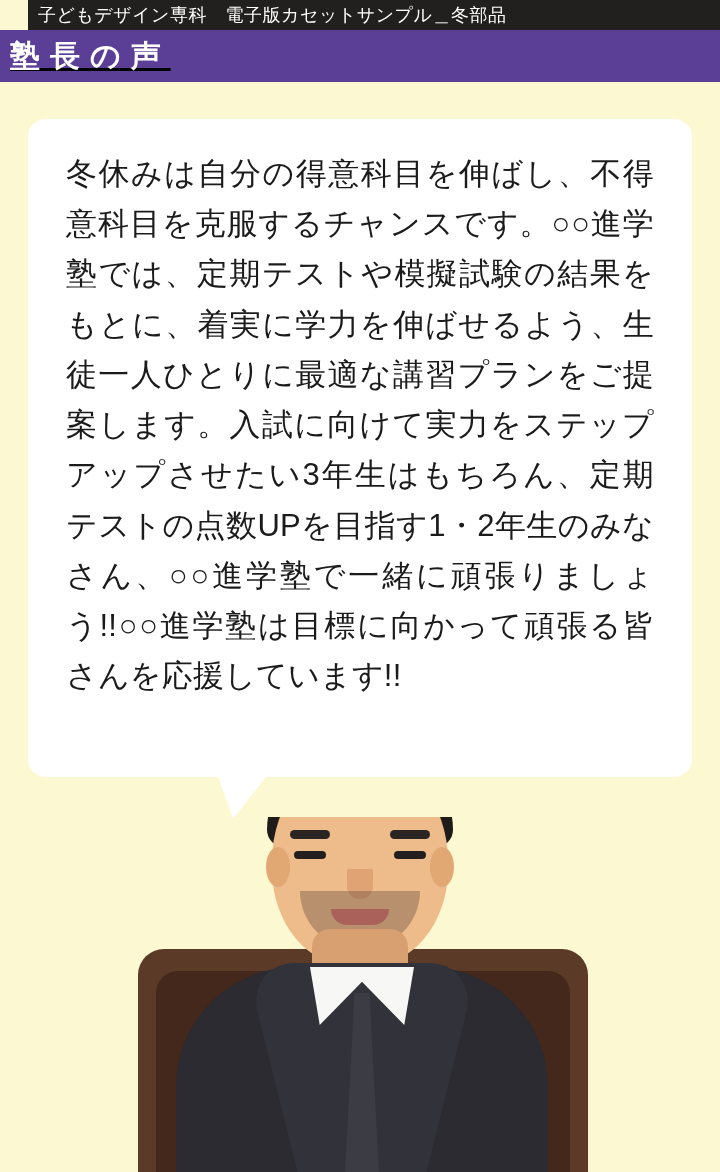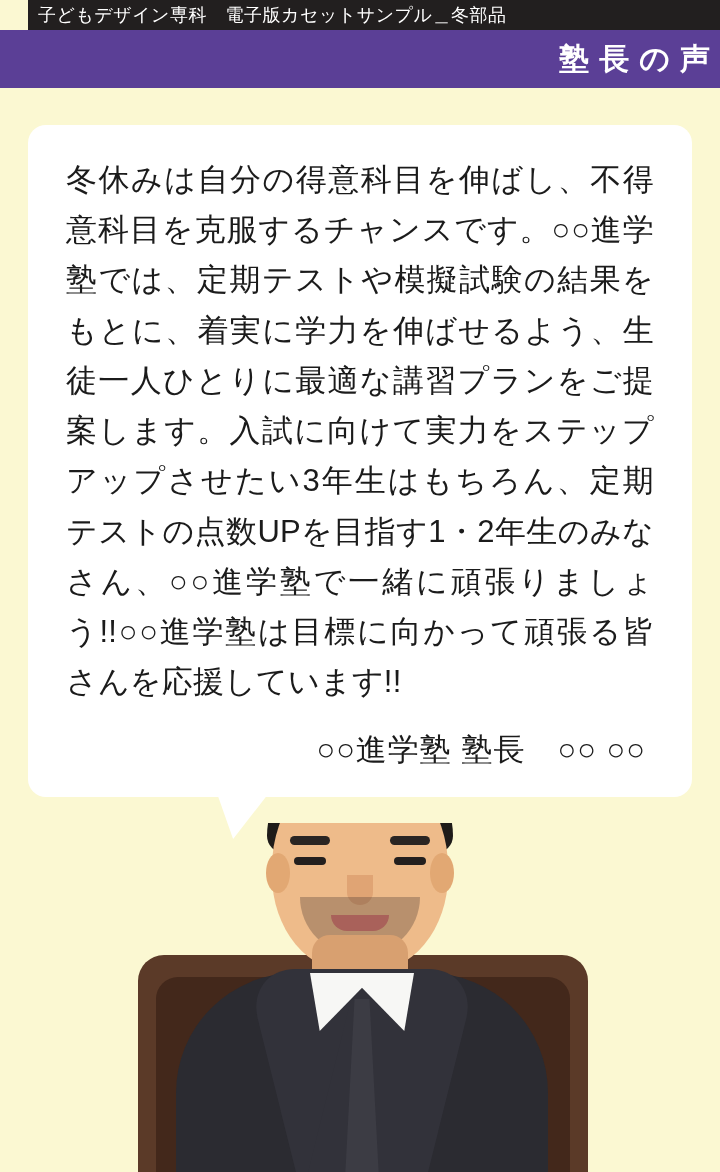--- a/index.html
+++ b/index.html
@@ -27,26 +27,27 @@
     padding-left: 10px;
     font-size: 18px;
     letter-spacing: 0.5px;
     white-space: nowrap;
     margin-left: 28px;
   }
 
   
   .heading-band {
     width: 720px;
-    height: 58px;
+    height: 52px;
     background: #5b3f96;
     display: flex;
     align-items: center;
-    justify-content: flex-end;
+    justify-content: flex-start;
     position: relative;
+    text-decoration: underline;
   }
   .heading-band::after {
     content: "";
     position: absolute;
     left: 0;
     bottom: -6px;
     width: 720px;
     height: 6px;
     background: #fbf8d2;
   }
@@ -300,21 +301,20 @@
 </div>
 
 <div class="heading-band">
   <span class="heading-title">塾長の声</span>
 </div>
 
 <div class="page">
 
   <div class="bubble">
     <p class="bubble-text">冬休みは自分の得意科目を伸ばし、不得意科目を克服するチャンスです。○○進学塾では、定期テストや模擬試験の結果をもとに、着実に学力を伸ばせるよう、生徒一人ひとりに最適な講習プランをご提案します。入試に向けて実力をステップアップさせたい3年生はもちろん、定期テストの点数UPを目指す1・2年生のみなさん、○○進学塾で一緒に頑張りましょう!!○○進学塾は目標に向かって頑張る皆さんを応援しています!!</p>
-    <div class="signature">○○進学塾 塾長　○○ ○○</div>
     <div class="bubble-tail"></div>
   </div>
 
   <div class="portrait-wrap">
     <div class="chair"></div>
     <div class="chair-inner"></div>
 
     <div class="hair"></div>
     <div class="head"></div>
     <div class="ear-l"></div>

